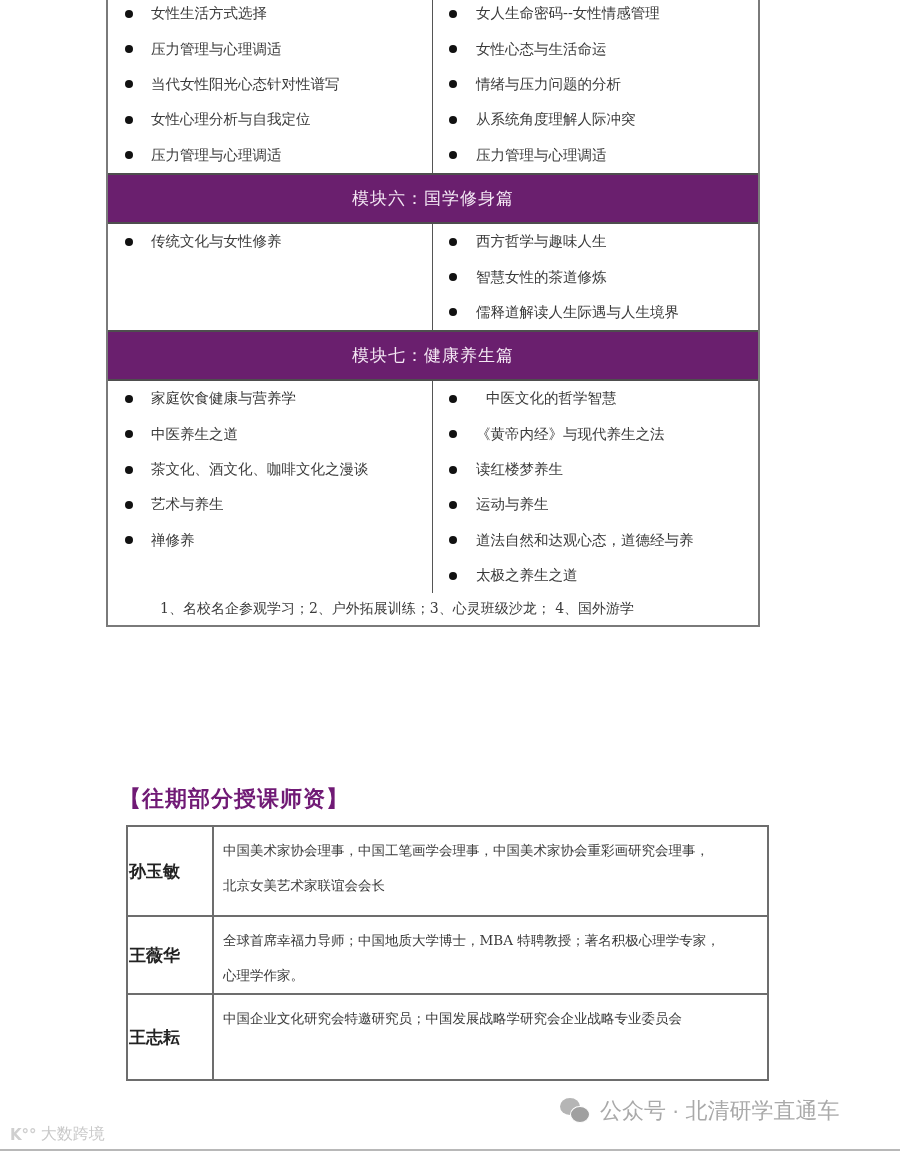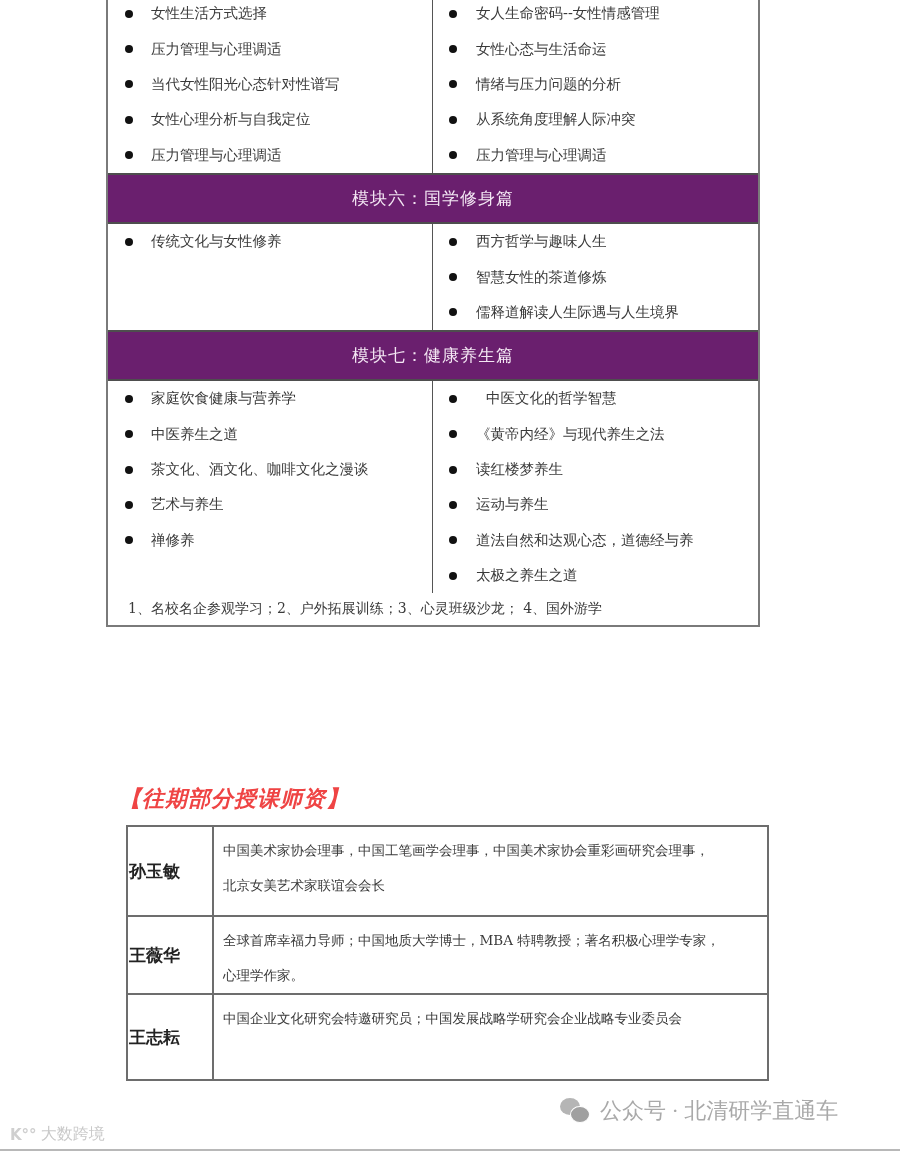--- a/index.html
+++ b/index.html
@@ -10,40 +10,40 @@
   .row2 { display:flex; }
   .col { width:50%; box-sizing:border-box; }
   .col.left { border-right:1.5px solid #555; }
   .item { display:flex; align-items:center; height:35.4px; font-size:14.5px; color:#3a3a3a; }
   .bullet { width:8px; height:8px; border-radius:50%; background:#111; margin-left:17px; margin-right:18px; flex-shrink:0; }
   .col.right .bullet { margin-left:16px; margin-right:19px; }
   .bullet.shift { margin-left:11px; margin-right:24px; }
   .module-header { background:#6a1f6e; color:#f3e6f3; height:47px; display:flex; align-items:center;
          justify-content:center; font-size:17px; font-family:"DejaVu Sans","Liberation Sans",sans-serif;
          border-top:2px solid #4e4e4e; border-bottom:2px solid #4e4e4e; letter-spacing:1px; }
-  .extra-line { height:32px; display:flex; align-items:center; padding-left:20px; font-size:14px; color:#3a3a3a; }
+  .extra-line { height:32px; display:flex; align-items:center; padding-left:52px; font-size:14px; color:#3a3a3a; }
   .indent-txt { padding-left:10px; }
 
-  .faculty-title { position:absolute; left:119px; top:784px; font-size:22px; color:#ef4444;
-         font-family:"DejaVu Sans","Liberation Sans",sans-serif; font-weight:bold; letter-spacing:1px;font-style:italic; }
+  .faculty-title { position:absolute; left:119px; top:784px; font-size:22px; color:#701a75;
+         font-family:"DejaVu Sans","Liberation Sans",sans-serif; font-weight:bold; letter-spacing:1px; }
   .faculty-table { position:absolute; left:126px; top:825px; width:643px; border:2px solid #6d6d6d;
          border-collapse:collapse; }
   .faculty-table td { border:2px solid #6d6d6d; vertical-align:top; }
   .faculty-table td.name { width:82px; text-align:left; vertical-align:middle; font-size:17px;
          font-weight:bold; color:#222; font-family:"DejaVu Sans","Liberation Sans",sans-serif; }
   .faculty-table td.desc { padding:6px 8px 0 9px; font-size:13.5px; line-height:35px; color:#3a3a3a; }
   .faculty-table tr.r1 td { height:82px; }
   .faculty-table tr.r2 td { height:70px; }
   .faculty-table tr.r3 td { height:78px; }
 
   .footer-left { position:absolute; left:10px; top:1124px; display:flex; align-items:center; color:#c9c9c9;
          font-size:16px; font-family:"DejaVu Sans","Liberation Sans",sans-serif; }
   .logo-mark { font-size:15px; margin-right:4px; color:#cfcfcf; font-weight:bold; }
   .footer-right { position:absolute; left:560px; top:1096px; display:flex; align-items:center; color:#a9a9a9;
-         font-size:22px; font-family:Liberation Serif, serif; }
+         font-size:22px; font-family:Liberation Sans, sans-serif; }
   .wechat-icon { position:relative; width:32px; height:26px; margin-right:8px; }
   .wechat-icon .b1 { position:absolute; left:0; top:0; width:20px; height:17px; border-radius:50%; background:#b5b5b5; }
   .wechat-icon .b2 { position:absolute; left:10px; top:8px; width:18px; height:15px; border-radius:50%; background:#a0a0a0; border:1.5px solid #fff; }
   .bottom-line { position:absolute; left:0; top:1149px; width:900px; height:2px; background:#b8b8b8; }
 </style>
 </head>
 <body>
 
 <div class="course-table">
 

